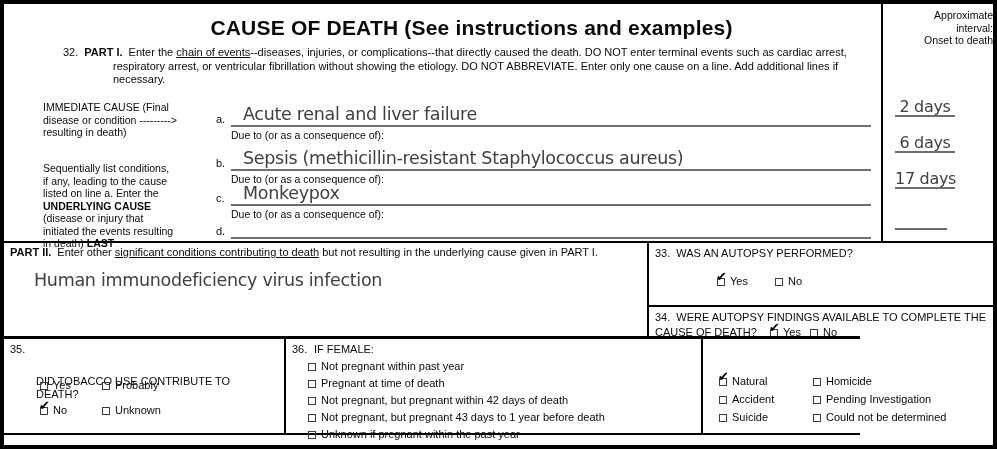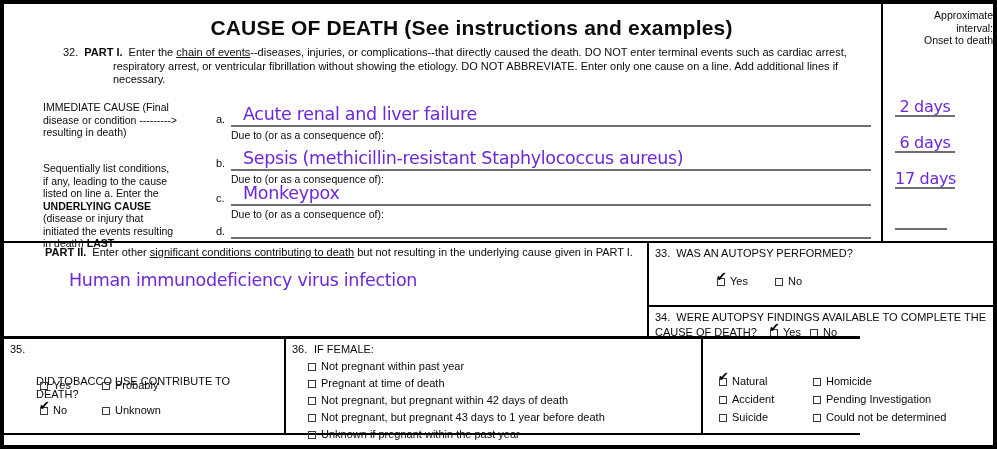--- a/index.html
+++ b/index.html
@@ -12,33 +12,33 @@
   .title { text-align:center; font-size:21px; font-weight:bold; margin-top:4px; letter-spacing:.2px; }
   .p1-instr { position:absolute; left:30px; top:34px; width:806px; font-size:11px; line-height:13.5px; padding-left:50px; text-indent:-50px; }
   .b { font-weight:bold; }
   .u { text-decoration:underline; }
   .num { margin-right:6px; }
   .side-label { position:absolute; left:10px; width:176px; font-size:10.5px; line-height:12.5px; white-space:pre-line; }
 
   .cause-row { position:absolute; left:183px; }
   .line-label { display:inline-block; width:15px; font-size:11px; vertical-align:bottom; padding-bottom:2px; }
   .entry-line { display:inline-block; vertical-align:bottom; width:640px; border-bottom:2px solid #6e6e6e; }
-  .hw { font-family:"DejaVu Sans", sans-serif; font-size:17.5px; line-height:22px; color:#6d28d9; letter-spacing:-0.3px; white-space:nowrap; }
+  .hw { font-family:"DejaVu Sans", sans-serif; font-size:17.5px; line-height:22px; color:#404040; letter-spacing:-0.3px; white-space:nowrap; }
   .entry-line .hw { display:inline-block; padding-left:12px; }
   .due-to { font-size:10.5px; margin-left:15px; margin-top:2px; }
 
   .interval-col { position:absolute; left:877px; top:0; width:112px; height:237px; border-left:2px solid #000; }
   .interval-header { margin:5px 0 0 6px; font-size:10.5px; line-height:12.5px; white-space:pre-line;text-align:right; }
   .interval-entry { position:absolute; left:12px; width:60px; height:21px; border-bottom:2px solid #6e6e6e; text-align:center; }
   .interval-entry .hw { font-size:16px; line-height:21px; }
   .interval-entry.blank { width:52px; }
 
   
   .part2-row { position:absolute; left:0; top:237px; width:989px; height:95px; border-top:2px solid #000; }
-  .part2-cell { position:absolute; left:0; top:0; width:643px; height:100%;margin-left:35px; }
+  .part2-cell { position:absolute; left:0; top:0; width:643px; height:100%; }
   .p2-instr { margin:3px 0 0 6px; font-size:11px; }
   .p2-entry { position:absolute; left:30px; top:26px; }
   .autopsy-cell { position:absolute; left:643px; right:0; top:0; height:100%; border-left:2px solid #000; }
   .box33-content { position:absolute; top:4px; left:6px; right:4px; font-size:11px; }
   .opts-33 { margin:16px 0 0 62px; }
   .box34-content { position:absolute; top:62px; left:0; right:0; bottom:0; border-top:2px solid #000; padding:3px 6px 0; font-size:11px; line-height:15px; }
 
   .opt { white-space:nowrap; margin-right:24px; font-size:11px; }
   .cb { display:inline-block; width:8px; height:8px; border:1.5px solid #3a3a3a; position:relative; margin-right:5px; vertical-align:-1px; }
   .mark { position:absolute; left:-2px; top:-10px; font-size:13px; font-weight:bold; color:#000; font-family:"DejaVu Sans", sans-serif; }

